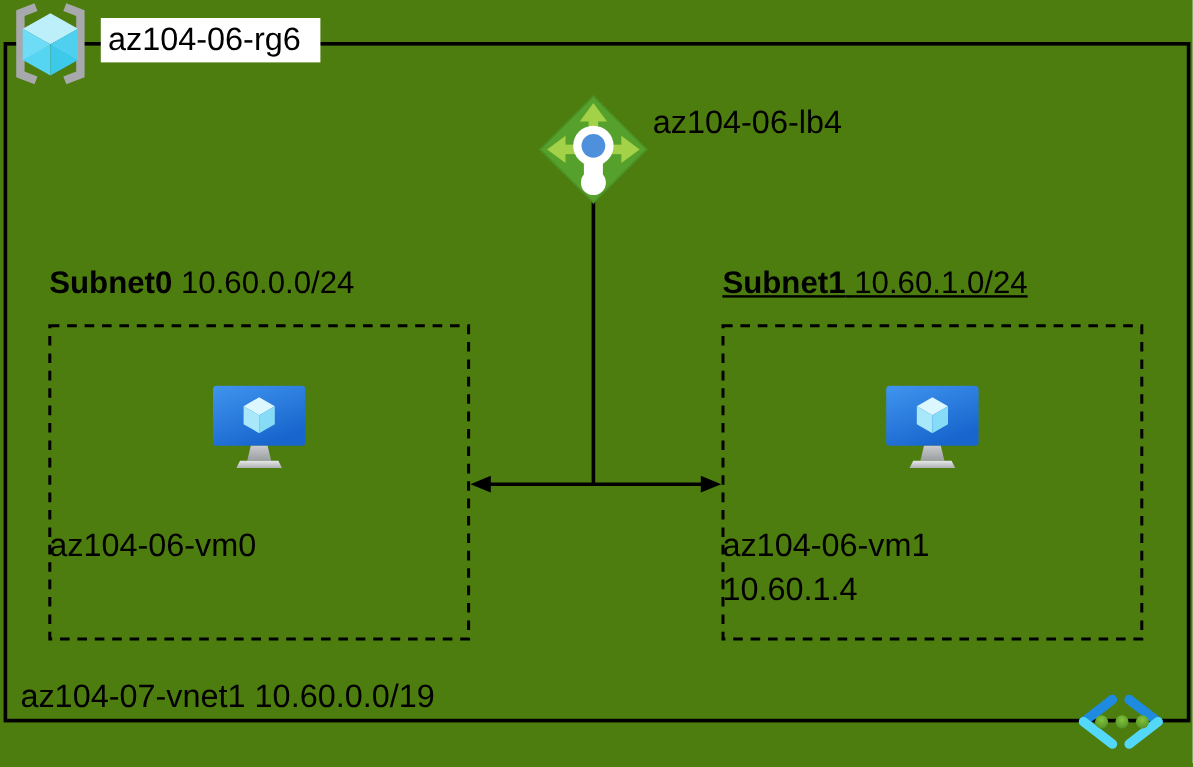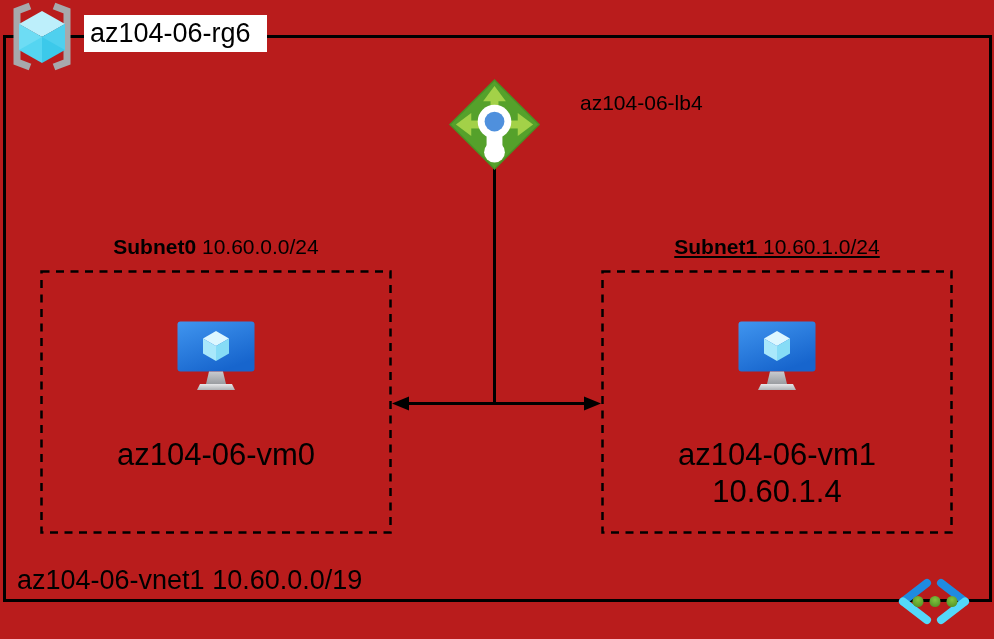--- a/index.html
+++ b/index.html
@@ -1,36 +1,36 @@
 <!DOCTYPE html>
 <html><head>
 <meta charset="utf-8">
 <style>
   html,body { margin:0; padding:0; background:#fff; }
   .stage {
-    position:relative; width:994px; height:639px; background:#b91c1c;
+    position:relative; width:994px; height:639px; background:#4d7c0f;
     font-family:"Liberation Sans","DejaVu Sans",sans-serif; color:#000;
     overflow:hidden;
   }
   .overlay { position:absolute; left:0; top:0; z-index:1; }
   .icon { position:absolute; z-index:3; }
   .lbl  { position:absolute; z-index:4; white-space:nowrap; }
 
   .rg-label {
     left:84px; top:15px; font-size:27px; line-height:33px;
     background:#ffffff; padding:2px 16px 2px 6px;
   }
-  .lb-labels { left:580px; top:83px; font-size:21px; line-height:39px; }
+  .lb-labels { left:544px; top:83px; font-size:27px; line-height:39px; }
 
-  .subnet-label { top:230px; width:350px; text-align:center; font-size:21px; line-height:34px; }
+  .subnet-label { top:218px; width:350px; font-size:26px; line-height:34px; }
   .subnet-label .sname { font-weight:bold; }
   .subnet-label.s0 { left:41px; }
   .subnet-label.s1 { left:602px;text-decoration:underline; }
 
-  .vm-label { top:436px; width:350px; text-align:center; font-size:31px; line-height:37px; }
+  .vm-label { top:436px; width:350px; text-align:left; font-size:27px; line-height:37px; }
   .vm-label.v0 { left:41px; }
   .vm-label.v1 { left:602px; }
 
   .vnet-label { left:17px; top:564px; font-size:27px; line-height:33px; }
 </style>
 </head>
 <body>
 
 <div class="stage">
 
@@ -132,21 +132,21 @@
   </svg>
 
   <div class="lbl vm-label v0">
     <div>az104-06-vm0</div>
   </div>
   <div class="lbl vm-label v1">
     <div>az104-06-vm1</div>
     <div>10.60.1.4</div>
   </div>
 
-  <div class="lbl vnet-label"><span>az104-06-vnet1</span> <span>10.60.0.0/19</span></div>
+  <div class="lbl vnet-label"><span>az104-07-vnet1</span> <span>10.60.0.0/19</span></div>
 
   <svg class="icon" style="left:896px; top:577px;" width="76" height="49" viewBox="0 0 76 49">
     <defs>
       <radialGradient id="dotg" cx="0.5" cy="0.35" r="0.75">
         <stop offset="0" stop-color="#82c43e"></stop>
           <stop offset="1" stop-color="#4e8c22"></stop>
       </radialGradient>
     </defs>
     <line x1="31" y1="6" x2="7" y2="24.5" stroke="#1f8be0" stroke-width="8" stroke-linecap="round"></line>
     <line x1="7" y1="24.5" x2="31" y2="43" stroke="#54d8fa" stroke-width="8" stroke-linecap="round"></line>

